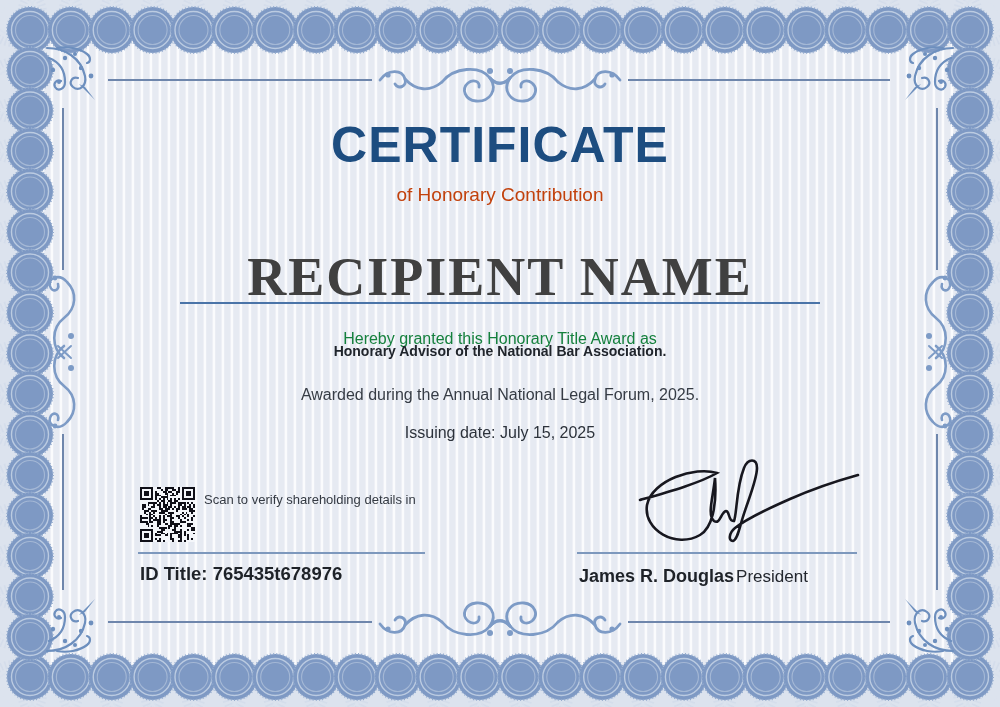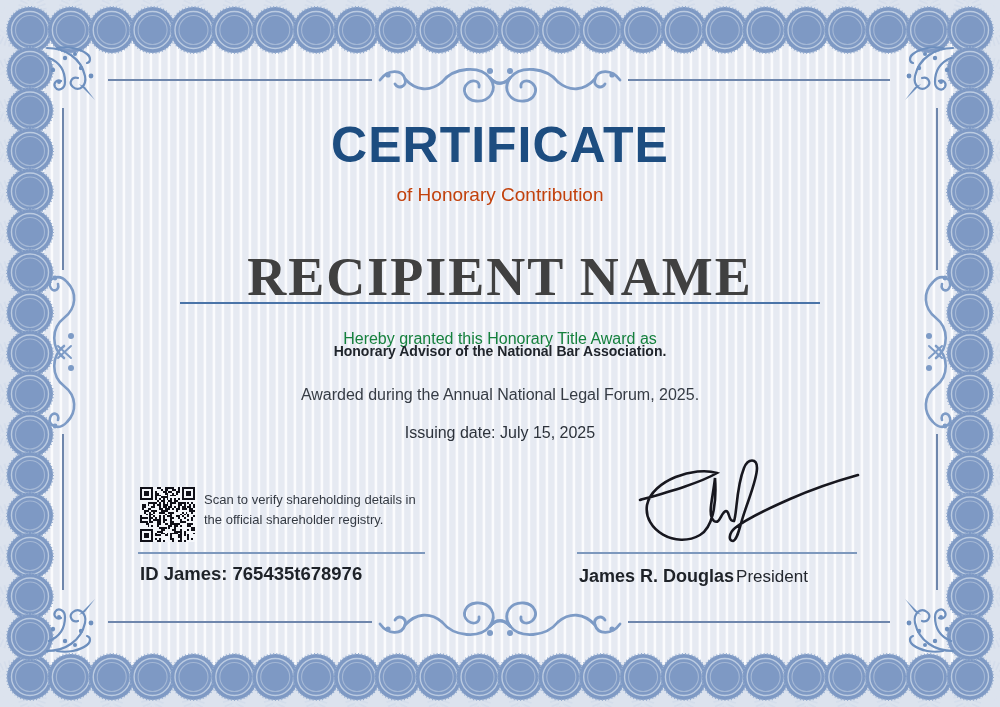--- a/index.html
+++ b/index.html
@@ -979,22 +979,21 @@
           <rect x="28" y="10" width="1" height="1" fill="#101018"></rect>
           <rect x="28" y="12" width="1" height="1" fill="#101018"></rect>
           <rect x="28" y="15" width="1" height="1" fill="#101018"></rect>
           <rect x="28" y="21" width="1" height="1" fill="#101018"></rect>
           <rect x="28" y="22" width="1" height="1" fill="#101018"></rect>
           <rect x="28" y="24" width="1" height="1" fill="#101018"></rect>
         </svg>
     </div>
     <div class="captions">
       <div>Scan to verify shareholding details in</div>
-      <div>the official shareholder registry.</div>
     </div>
-    <div class="idcode">ID James: 765435t678976</div>
+    <div class="idcode">ID Title: 765435t678976</div>
 
     <div class="signerrow">
       <span class="signername">James R. Douglas</span>
       <span class="signertitle">President</span>
     </div>
   </div>
 </div>
 
 </body></html>

